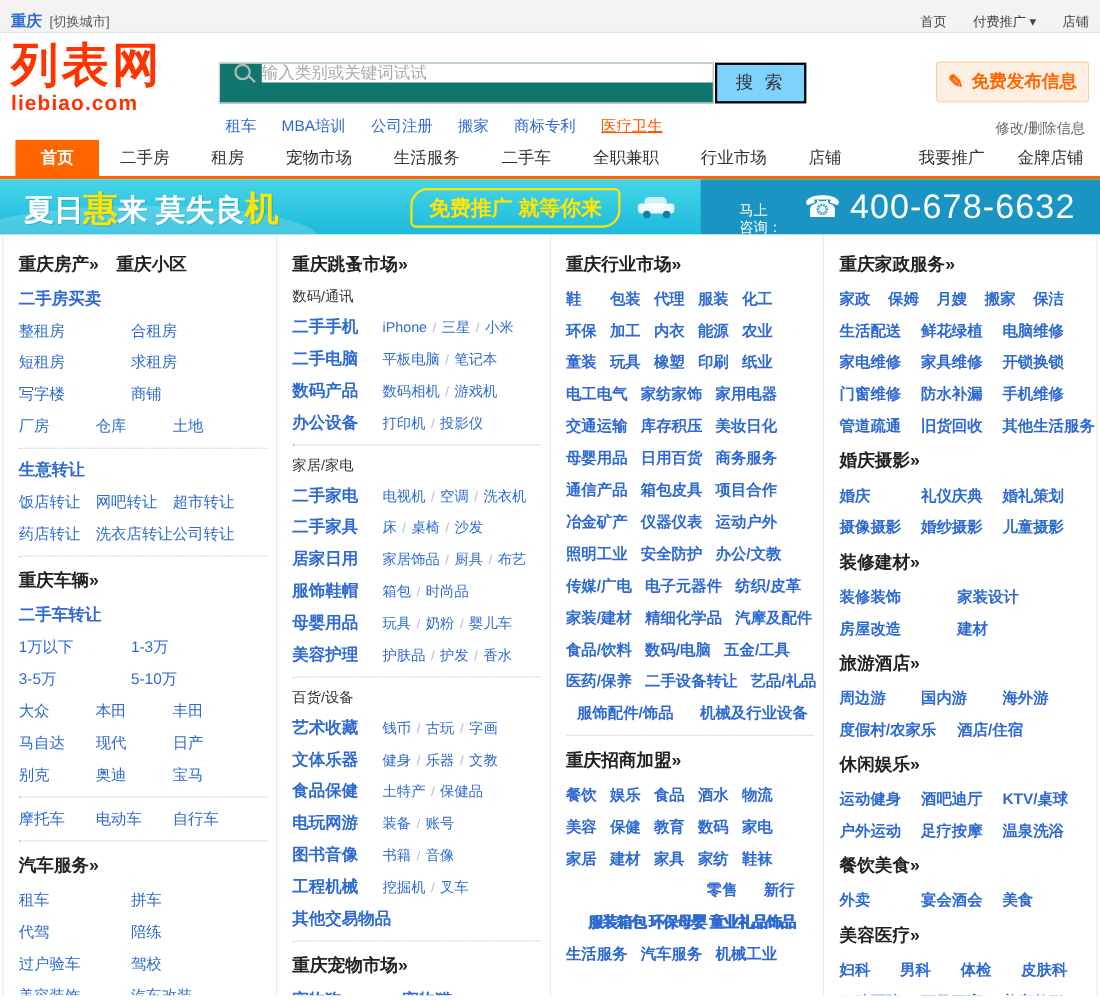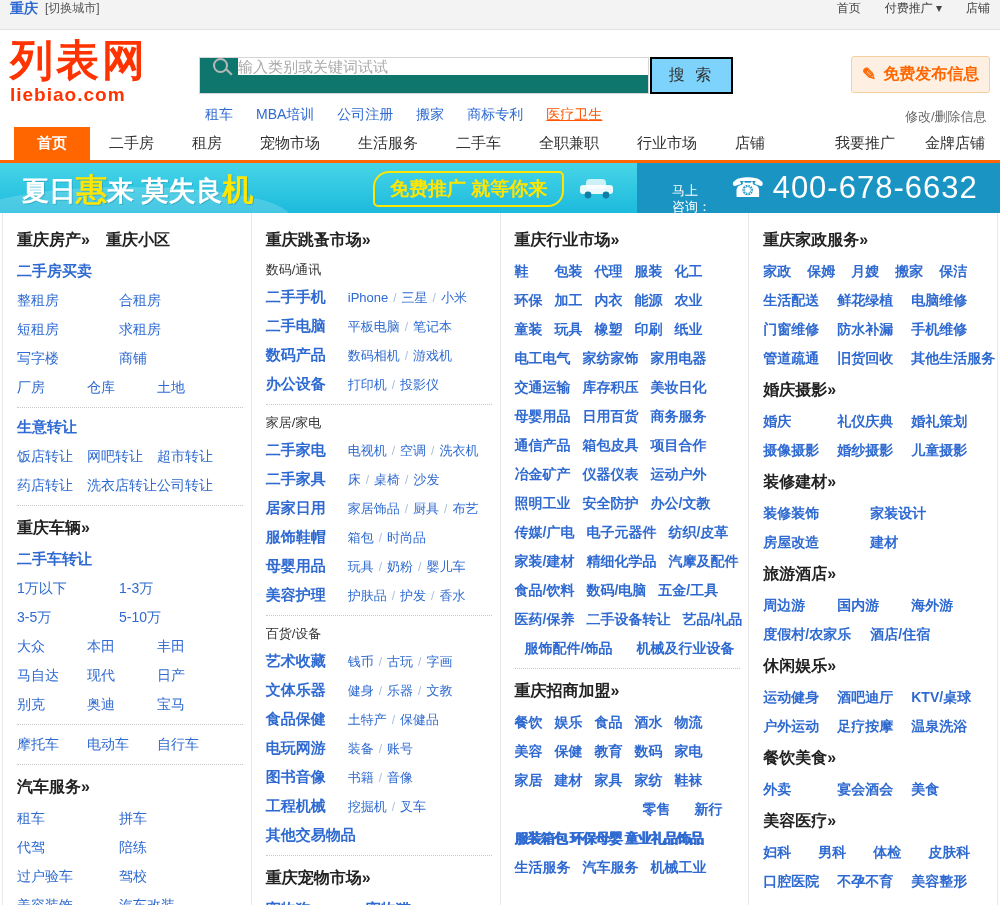--- a/index.html
+++ b/index.html
@@ -2,21 +2,21 @@
 <html><head>
 <meta charset="utf-8">
 <style>
   * { margin:0; padding:0; box-sizing:border-box; }
   body { width:1000px; height:909px; overflow:hidden; background:#fff;
          font-family:"Liberation Sans", sans-serif; color:#333; }
   a { text-decoration:none; cursor:pointer; }
 
   
   .topbar { height:30px; background:#f3f3f3; border-bottom:1px solid #e2e2e2;
-            display:flex; align-items:flex-start; padding:0 10px; font-size:12px; color:#555; }
+            display:flex; align-items:flex-end; padding:0 10px; font-size:12px; color:#555; }
   .topbar .city { color:#2e6ad1; font-size:14px; font-weight:bold; margin-right:7px; }
   .topbar .switch { color:#555; font-size:12px; }
   .topbar-right { margin-left:auto; display:flex; gap:24px; }
   .topbar-right a { color:#444; font-size:12px; }
 
   
   .header { position:relative; height:97px; background:#fff; }
   .logo { position:absolute; left:10px; top:9px; color:#ff3300; line-height:1; }
   .logo-cn { font-size:43px; font-weight:bold; letter-spacing:3px; }
   .logo-en { font-size:19px; font-weight:bold; margin-top:3px; letter-spacing:1px; }
@@ -97,21 +97,21 @@
   .c2 .n5 a { min-width:28px; }
   .c2 .n2 { gap:24px;margin-left:10px; }
 
   .c3 .row { gap:14px; }
   .c3 .row a { font-weight:bold; }
   .c3 .n2 a { min-width:93px; }
   .c3 .n3 a { min-width:60px; }
   .c3 .n4 a { min-width:41px; }
   .c3 .n5 a { min-width:30px; }
 
-  .garble { letter-spacing:-1px; gap:3px !important; }
+  .garble { letter-spacing:-1px; gap:3px !important;margin-left:20px; }
   .garble a { text-shadow:1px 0 0 currentColor; min-width:0 !important; }
 </style>
 </head>
 <body>
 
 <div class="topbar">
   <a class="city">重庆</a>
   <a class="switch">[切换城市]</a>
   <div class="topbar-right">
       <a>首页</a>
@@ -573,20 +573,25 @@
         <a>月嫂</a>
         <a>搬家</a>
         <a>保洁</a>
       </div>
       <div class="row n3">
         <a>生活配送</a>
         <a>鲜花绿植</a>
         <a>电脑维修</a>
       </div>
       <div class="row n3">
+        <a>家电维修</a>
+        <a>家具维修</a>
+        <a>开锁换锁</a>
+      </div>
+      <div class="row n3">
         <a>门窗维修</a>
         <a>防水补漏</a>
         <a>手机维修</a>
       </div>
       <div class="row n3">
         <a>管道疏通</a>
         <a>旧货回收</a>
         <a>其他生活服务</a>
       </div>
       <div class="h">

